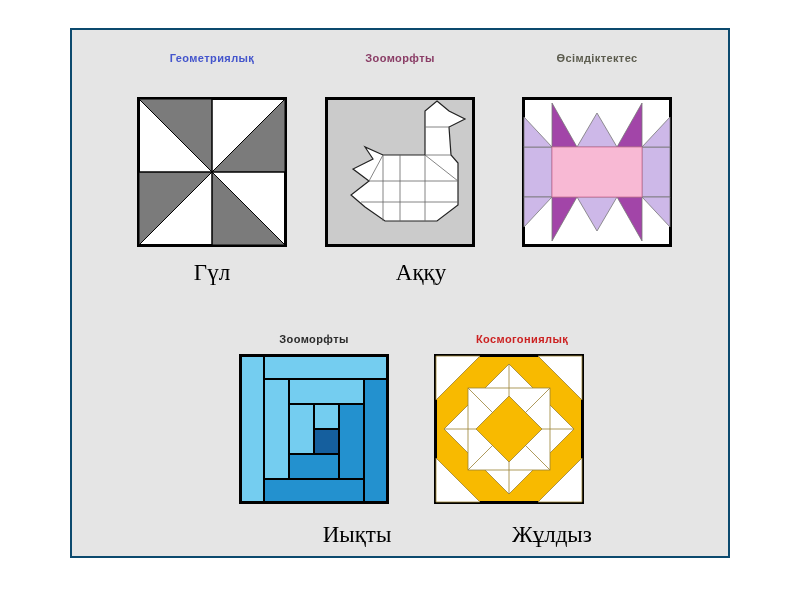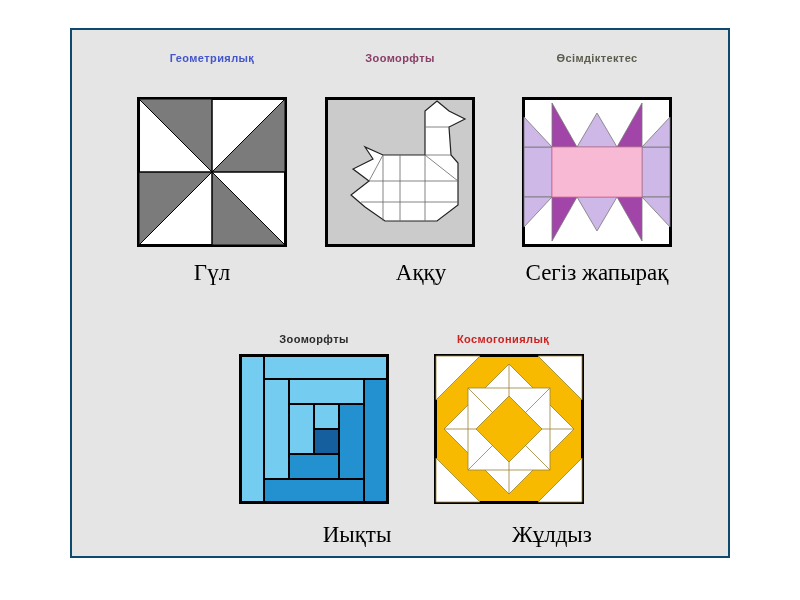--- a/index.html
+++ b/index.html
@@ -78,24 +78,23 @@
           <polygon points="30,100 30,144 55,100"></polygon>
           <polygon points="120,100 120,144 95,100"></polygon>
         </g>
         <rect x="30" y="50" width="90" height="50" fill="#f8b9d4" stroke="#d06a9a"></rect>
       </g>
     </svg>
   </div>
 
   <div class="motif-label" style="left:140px;top:230px;">Гүл</div>
   <div class="motif-label" style="left:328px;top:230px;margin-left:21px;">Аққу</div>
-  <div class="motif-label" style="left:525px;top:230px;">Сегіз жапырақ</div>
 
   <div class="cat-header" style="left: 242px; top: 303px; color: rgb(43, 43, 43);">Зооморфты</div>
-  <div class="cat-header" style="left: 431px; top: 303px; color: rgb(204, 34, 34);">Космогониялық</div>
+  <div class="cat-header" style="left: 450px; top: 303px; color: rgb(204, 34, 34);">Космогониялық</div>
 
   <div class="tile" style="left:167px;top:324px;">
     <svg viewBox="0 0 150 150">
       <g stroke="#000" stroke-width="2">
         <rect x="1" y="1" width="24" height="148" fill="#74cdf0"></rect>
         <rect x="25" y="1" width="124" height="24" fill="#74cdf0"></rect>
         <rect x="125" y="25" width="24" height="124" fill="#2391cf"></rect>
         <rect x="25" y="125" width="100" height="24" fill="#2391cf"></rect>
         <rect x="25" y="25" width="25" height="100" fill="#74cdf0"></rect>
         <rect x="50" y="25" width="75" height="25" fill="#74cdf0"></rect>

